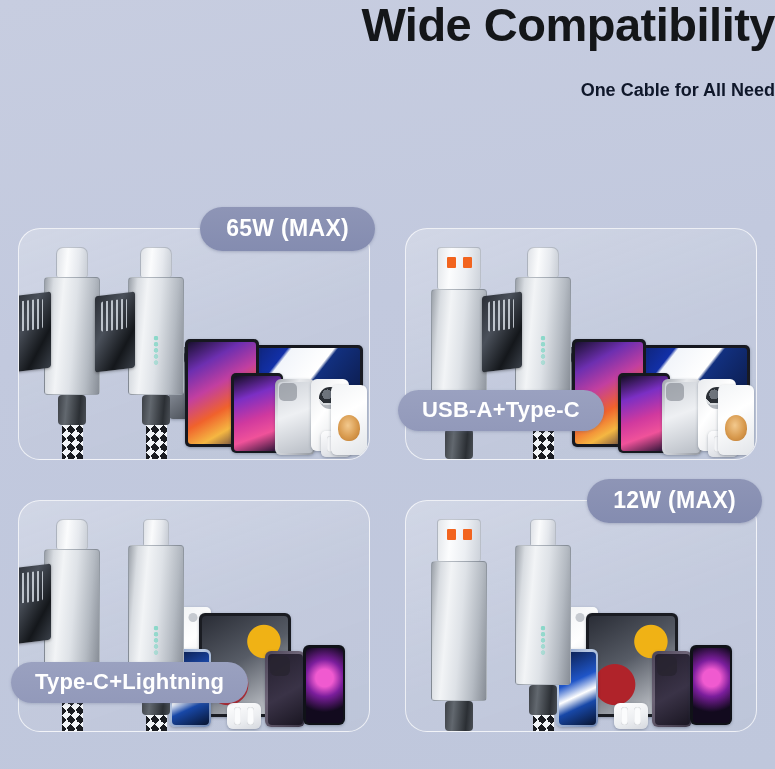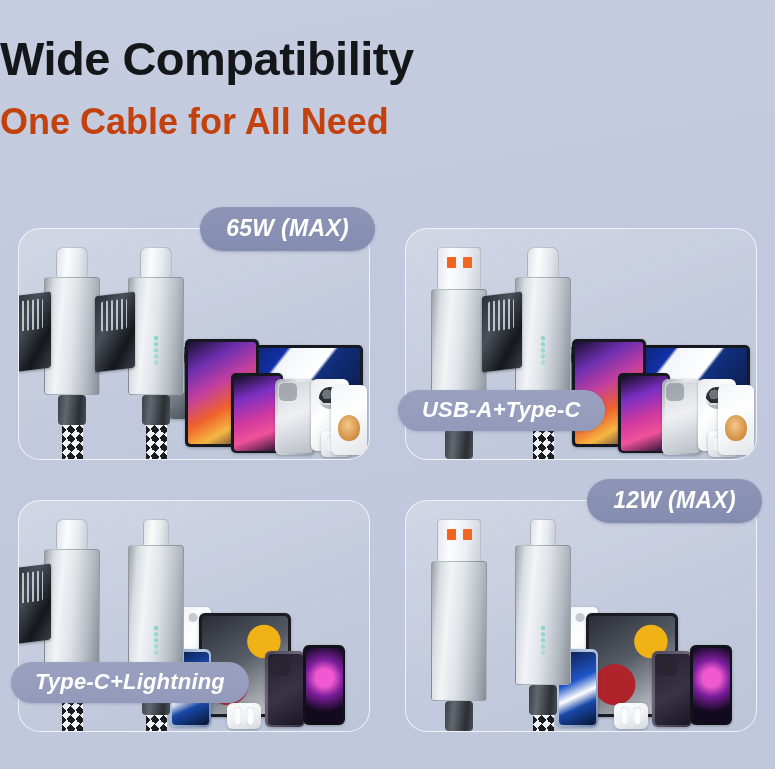--- a/index.html
+++ b/index.html
@@ -5,38 +5,38 @@
   * { margin:0; padding:0; box-sizing:border-box; }
 
   body {
     width:775px; height:769px;
     font-family:"Liberation Sans", sans-serif;
     background:linear-gradient(170deg,#c7cde0 0%,#c2c9de 40%,#bfc7dc 100%);
     overflow:hidden; position:relative;
   }
 
   
-  .header { text-align:left; padding-top:34px; }
+  .header { text-align:right; }
   .title {
     font-size:47px; font-weight:bold; color:#141619;
     letter-spacing:-0.5px; line-height:1.05;
   }
   .subtitle {
-    font-size:36px; font-weight:bold; color:#c2410c;
-    margin-top:19px; line-height:1.1;
+    font-size:18px; font-weight:bold; color:#0f172a;
+    margin-top:32px; line-height:1.1;
   }
 
   
   .grid {
     position:absolute; left:18px; top:228px;
     width:739px; height:512px;
     display:grid;
     grid-template-columns:352px 352px;
     grid-template-rows:232px 232px;
-    column-gap:35px; row-gap:40px;font-style:italic;
+    column-gap:35px; row-gap:40px;
   }
 
   .card {
     position:relative;
     border-radius:22px;
     background:linear-gradient(160deg,rgba(212,217,231,.85) 0%,rgba(196,203,221,.78) 55%,rgba(188,196,216,.80) 100%);
     border:1.6px solid rgba(255,255,255,.72);
     overflow:visible;
   }
   .card-clip {

